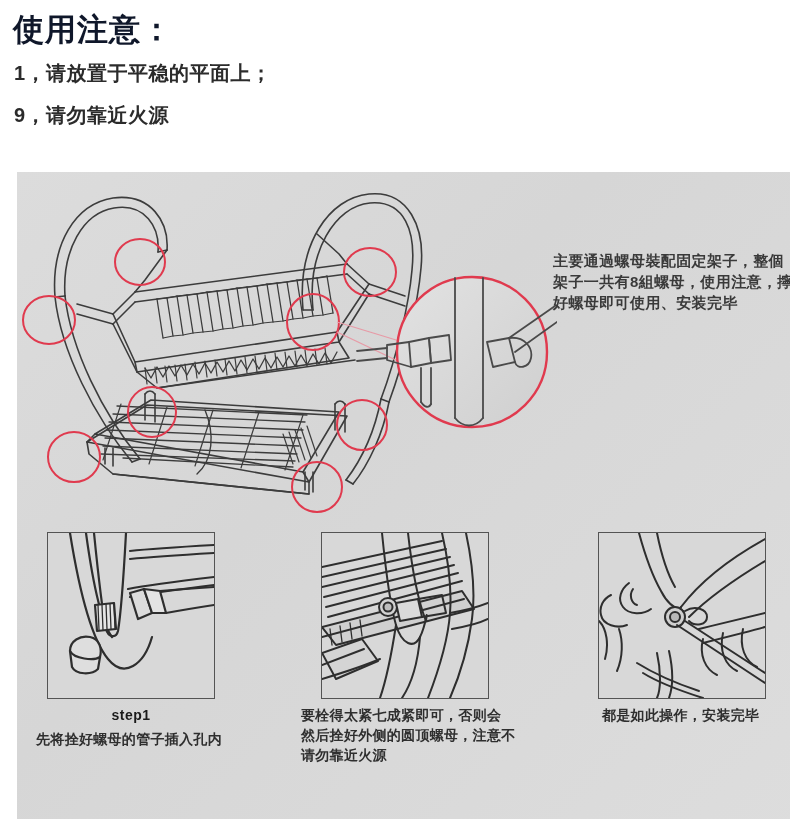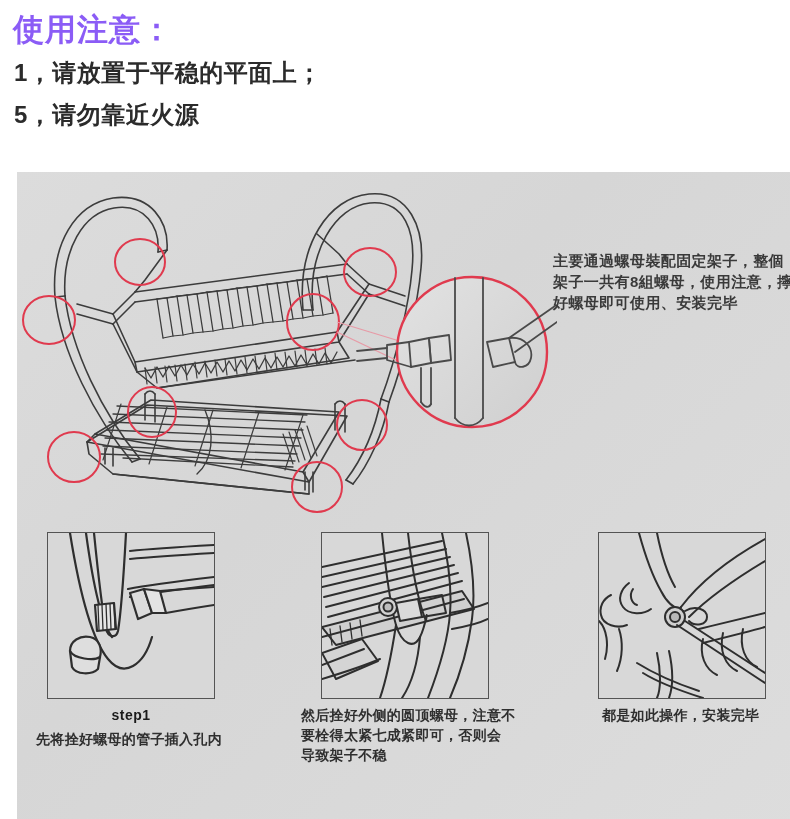--- a/index.html
+++ b/index.html
@@ -8,25 +8,25 @@
     font-family:"Liberation Sans","DejaVu Sans",sans-serif;
     -webkit-font-smoothing:antialiased;
   }
   .page{position:relative;width:790px;height:819px;background:#ffffff;}
 
   
   .header{position:absolute;left:0;top:0;width:790px;height:152px;background:#ffffff;}
   .title{
     position:absolute;left:13px;top:11px;
     font-size:31px;line-height:38px;font-weight:700;
-    color:#8b5cf6;letter-spacing:1px;white-space:nowrap;
+    color:#0f172a;letter-spacing:1px;white-space:nowrap;
   }
   .note-list{position:absolute;left:14px;top:62px;width:600px;}
   .note-item{
-    font-size:24px;line-height:22px;color:#2b2b2b;font-weight:600;
+    font-size:20px;line-height:22px;color:#2b2b2b;font-weight:600;
     margin-bottom:20px;letter-spacing:0.5px;white-space:nowrap;
   }
 
   
   .body-panel{
     position:absolute;left:17px;top:152px;width:790px;height:667px;
     background:linear-gradient(135deg,#dcdcdc 0%,#d6d6d6 40%,#dddddd 100%);
     margin-top:20px;
   }
 
@@ -67,21 +67,21 @@
 </style>
 </head>
 <body>
 
 <div class="page">
 
   <div class="header">
     <div class="title">使用注意：</div>
     <div class="note-list">
       <div class="note-item">1，请放置于平稳的平面上；</div>
-      <div class="note-item">5，请勿靠近火源</div>
+      <div class="note-item">9，请勿靠近火源</div>
     </div>
   </div>
 
   <div class="body-panel">
 
     <div class="hero">
       <svg viewBox="0 0 540 345" xmlns="http://www.w3.org/2000/svg">
         <defs>
           <linearGradient id="shade" x1="0" y1="0" x2="1" y2="1">
             <stop offset="0" stop-color="#e2e2e2"></stop>
@@ -356,23 +356,23 @@
               <g stroke-width="1.3">
                 <path d="M8 96 L10 112"></path>
                   <path d="M18 93 L20 109"></path>
                 <path d="M28 90 L30 106"></path>
                   <path d="M38 87 L40 103"></path>
               </g>
             </g>
           </svg>
         </div>
         <div class="step-caption">
+          <div>要栓得太紧七成紧即可，否则会</div>
           <div>然后拴好外侧的圆顶螺母，注意不</div>
-          <div>要栓得太紧七成紧即可，否则会</div>
-          <div>导致架子不稳</div>
+          <div>请勿靠近火源</div>
         </div>
       </div>
 
       <div class="step step-3">
         <div class="step-frame">
           <svg viewBox="0 0 166 165" xmlns="http://www.w3.org/2000/svg">
             <rect width="166" height="165" fill="#d8d8d8"></rect>
             <g fill="none" stroke="#2e2e2e" stroke-width="2" stroke-linecap="round" stroke-linejoin="round">
 
               <path d="M166 6 C130 26 100 50 82 74"></path>

